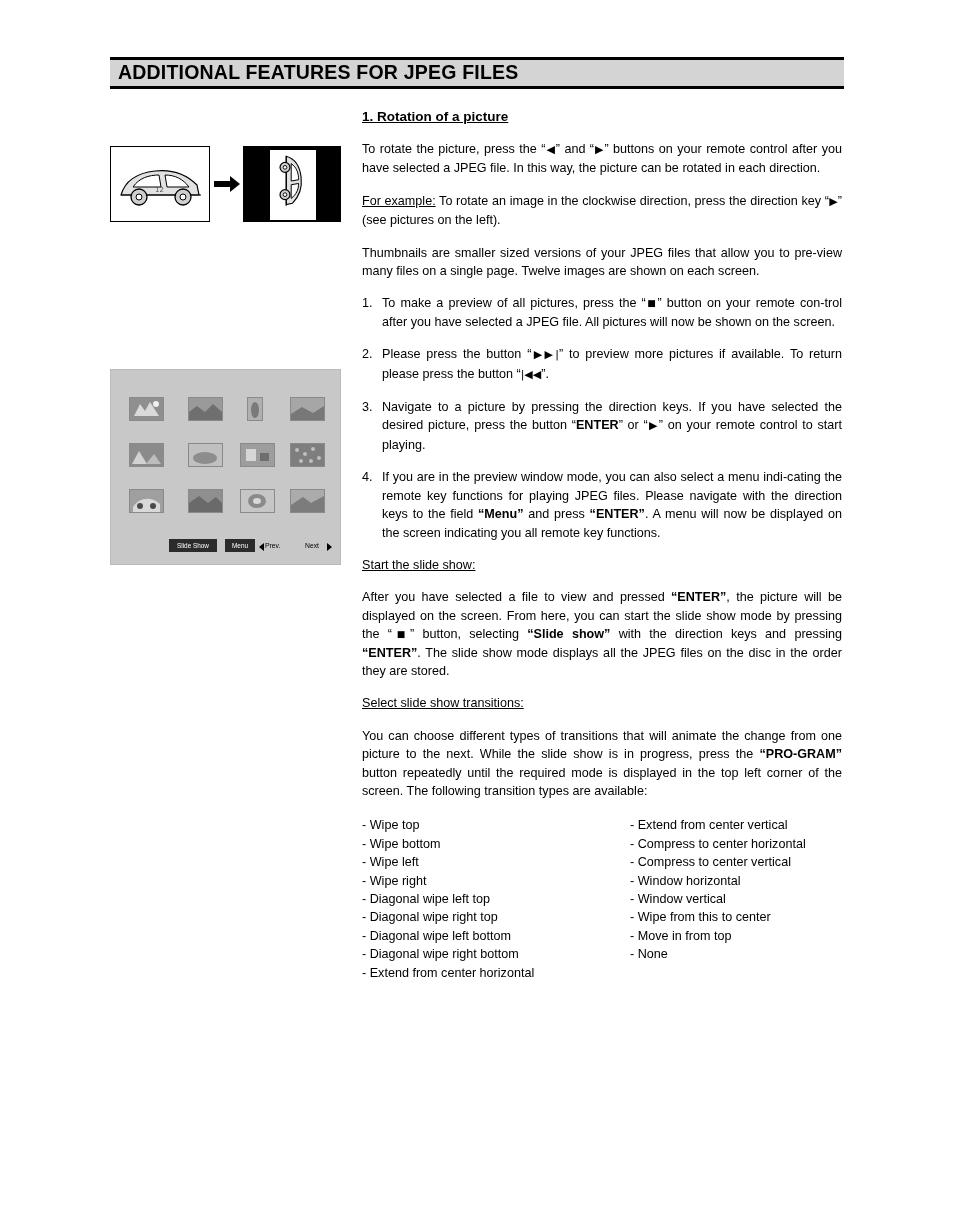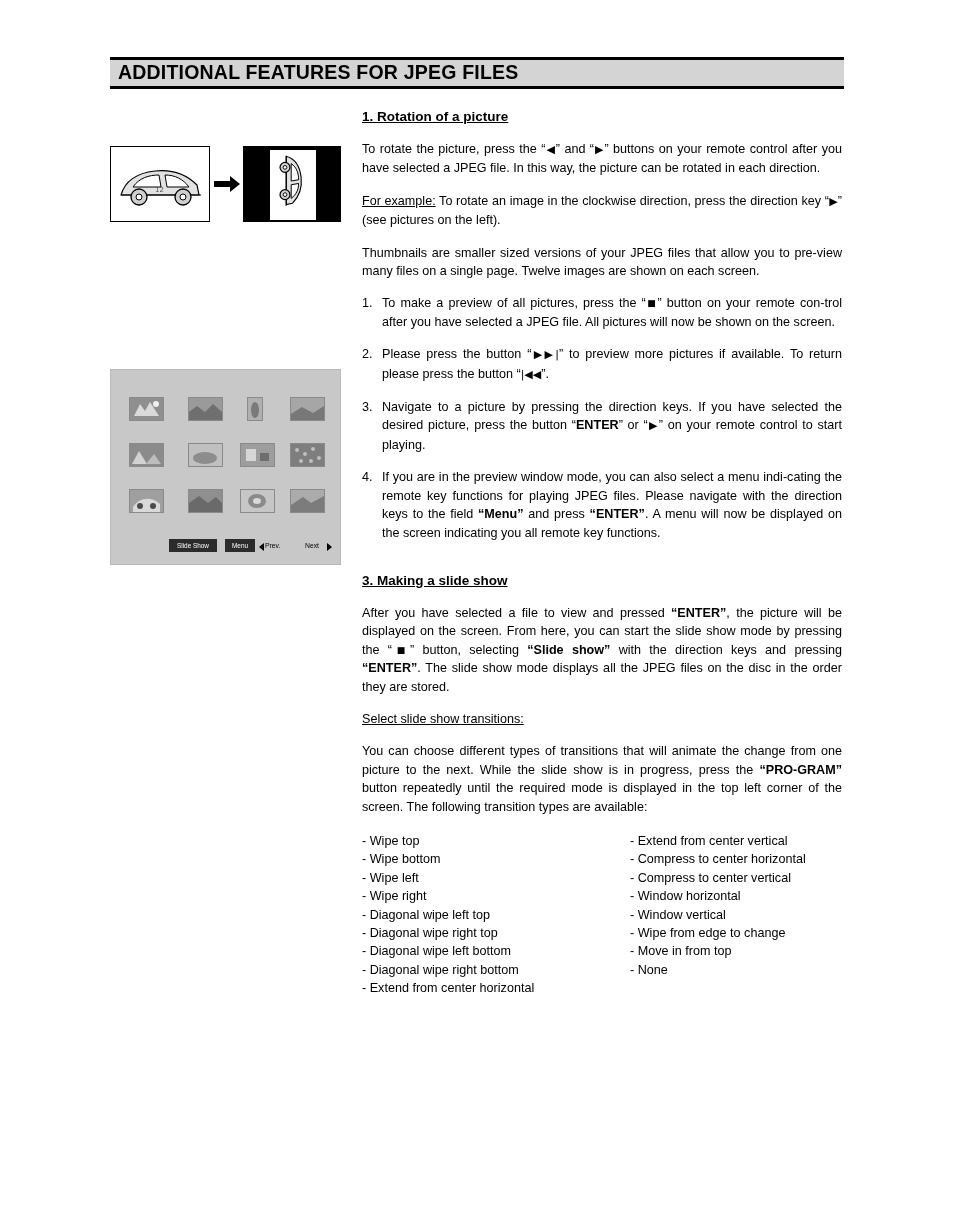--- a/index.html
+++ b/index.html
@@ -424,22 +424,22 @@
         <span class="num">2.</span><span>Please press the button “</span><span class="glyph">▶▶|</span><span>” to preview more pictures if available. To return please press the button “</span><span class="glyph">|◀◀</span><span>”.</span>
       </li>
       <li>
         <span class="num">3.</span><span>Navigate to a picture by pressing the direction keys. If you have selected the desired picture, press the button “</span><b>ENTER</b><span>” or “</span><span class="glyph">▶</span><span>” on your remote control to start playing.</span>
       </li>
       <li>
         <span class="num">4.</span><span>If you are in the preview  window  mode, you can also select a menu indi-cating the remote key functions for playing JPEG files. Please navigate with the direction keys to the field </span><b>“Menu”</b><span> and press </span><b>“ENTER”</b><span>.  A menu will now be displayed on the screen indicating you all remote key functions.</span>
       </li>
     </ul>
 
-    <h2 class="sec-head" style="margin-top:30px;">3. Making a slide show</h2>
-
+
+    <p class="para"><span class="underline">Start the slide show:</span></p>
 
     <p class="para"><span>After you have selected a file to view and pressed </span><b>“ENTER”</b><span>, the picture will be displayed on the screen. From here, you can start the slide show mode by pressing the “</span><span class="glyph-sq">■</span><span>” button, selecting </span><b>“Slide show”</b><span> with the direction keys and pressing </span><b>“ENTER”</b><span>. The slide show mode displays all the JPEG files on the disc in the order they are stored.</span></p>
 
     <p class="para"><span class="underline">Select slide show transitions:</span></p>
 
     <p class="para last"><span>You can choose different types of transitions that will animate the change from one picture to the next. While the slide show is in progress, press the </span><b>“PRO-GRAM”</b><span> button repeatedly until the required mode is displayed in the top left corner of the screen. The following transition types are available:</span></p>
 
     <div class="trans-wrap">
       <div class="trans-col left">
         <div>- Wipe top</div>
@@ -451,21 +451,21 @@
         <div>- Diagonal wipe left bottom</div>
         <div>- Diagonal wipe right bottom</div>
         <div>- Extend from center horizontal</div>
       </div>
       <div class="trans-col right">
         <div>- Extend from center vertical</div>
         <div>- Compress to center horizontal</div>
         <div>- Compress to center vertical</div>
         <div>- Window horizontal</div>
         <div>- Window vertical</div>
-        <div>- Wipe from edge to change</div>
+        <div>- Wipe from this to center</div>
         <div>- Move in from top</div>
         <div>- None</div>
       </div>
     </div>
 
   </div>
 
 
 </div>
 

